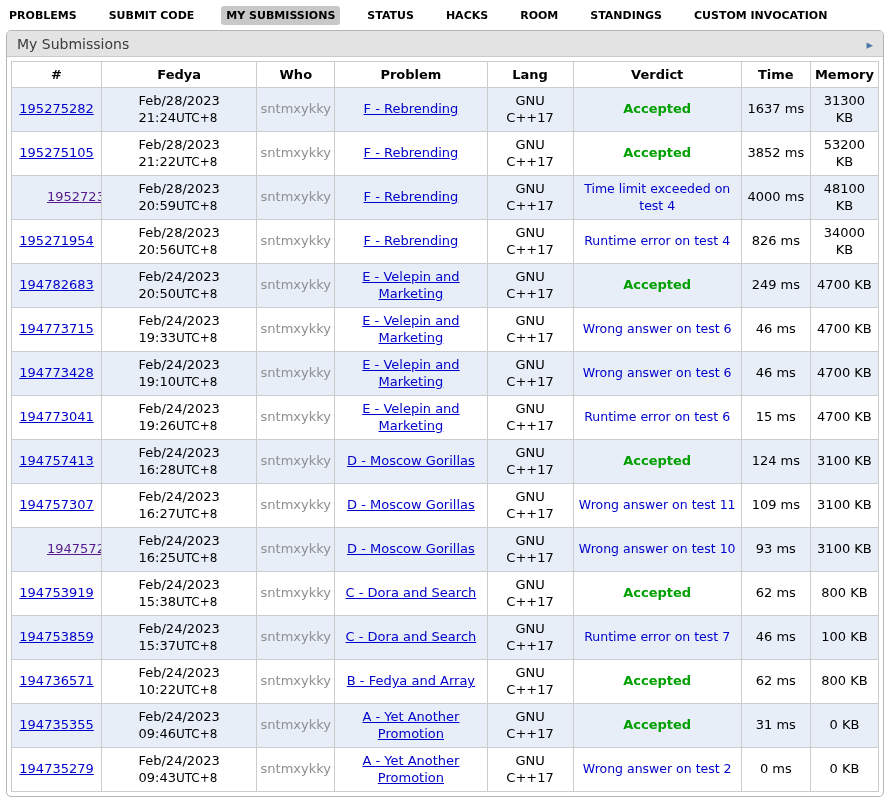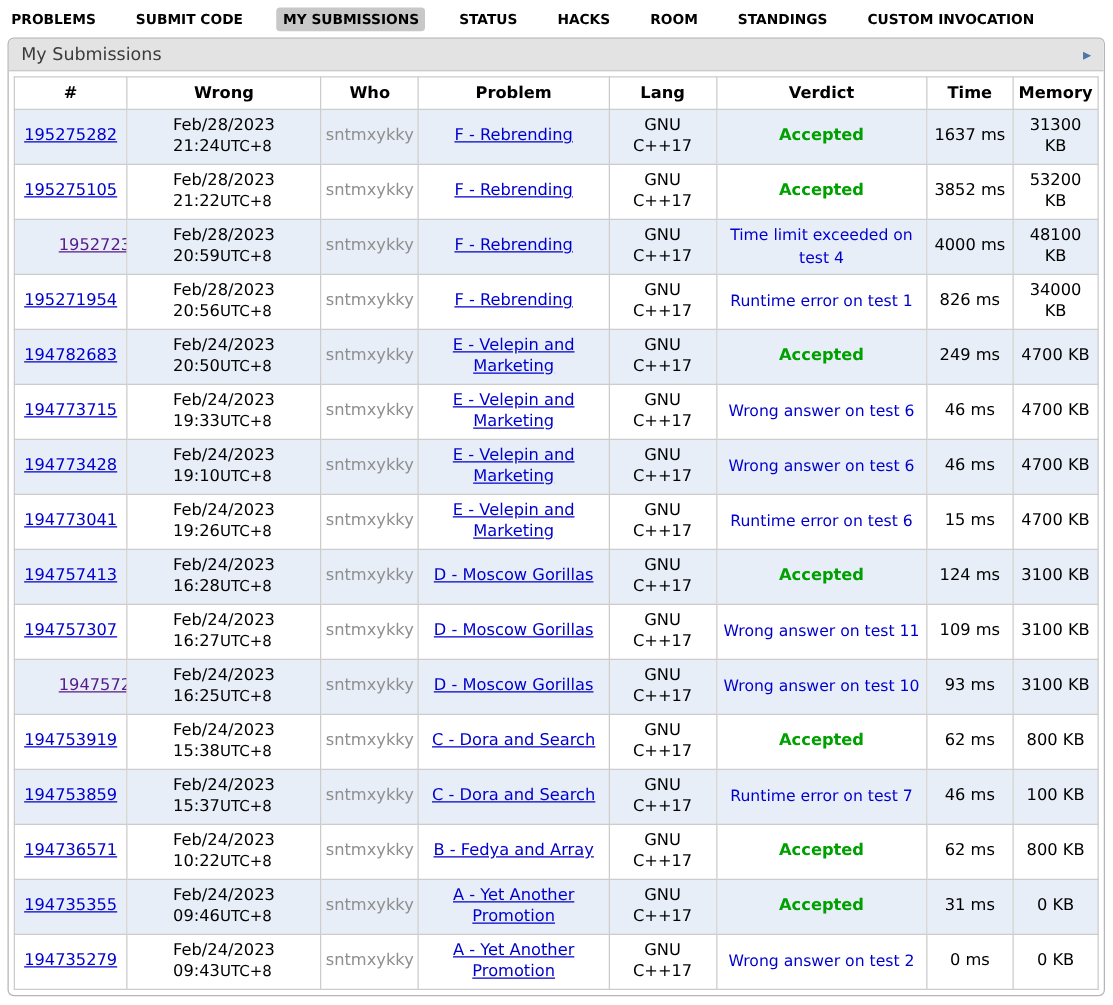--- a/index.html
+++ b/index.html
@@ -80,21 +80,21 @@
           <col style="width:78px">
         <col style="width:152px">
           <col style="width:86px">
           <col style="width:168px">
         <col style="width:69px">
           <col style="width:68px">
       </colgroup>
       <thead>
         <tr>
           <th>#</th>
-          <th>Wrong</th>
+          <th>Fedya</th>
           <th>Who</th>
           <th>Problem</th>
           <th>Lang</th>
           <th>Verdict</th>
           <th>Time</th>
           <th>Memory</th>
         </tr>
       </thead>
       <tbody>
           <tr class="alt">
@@ -197,21 +197,21 @@
     <td>
       <span class="who">sntmxykky</span>
     </td>
     <td>
       <a class="problem-link" href="#">F - Rebrending</a>
     </td>
     <td>
       <span class="lang-inner">GNU C++17</span>
     </td>
     <td>
-      <span class="verdict rejected">Runtime error on test 1</span>
+      <span class="verdict rejected">Runtime error on test 4</span>
     </td>
     <td>
       <span>826 ms</span>
     </td>
     <td>
       <span>34000 KB</span>
     </td>
   </tr>
           <tr class="alt">
     <td>

